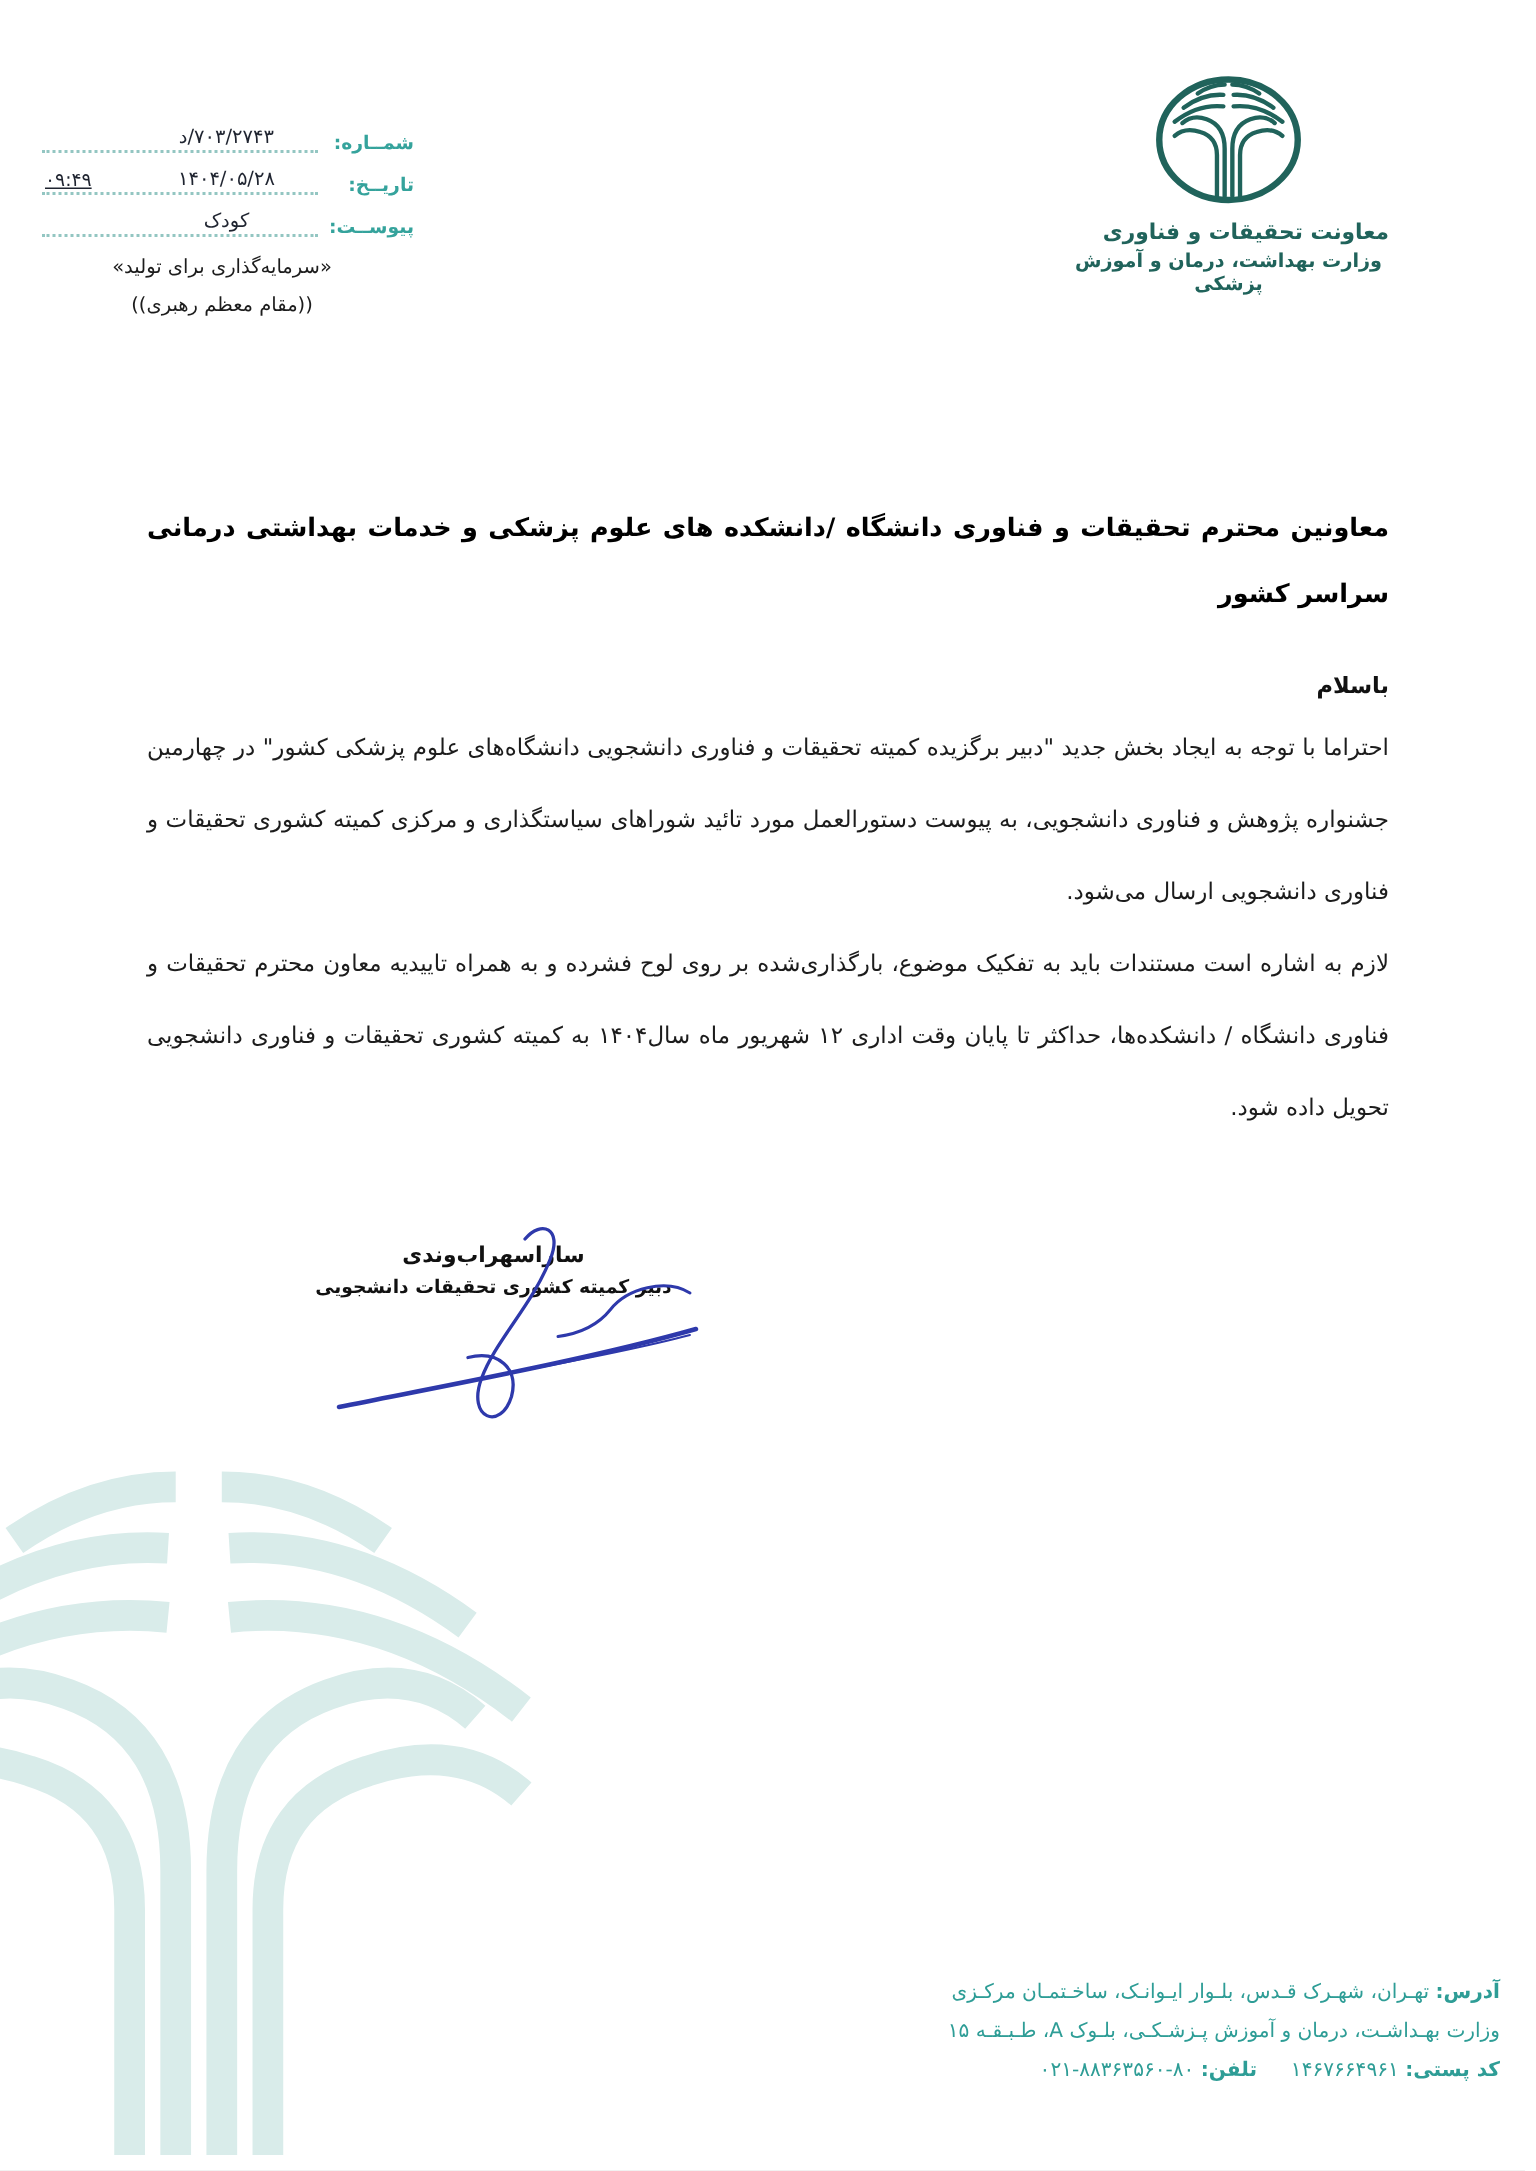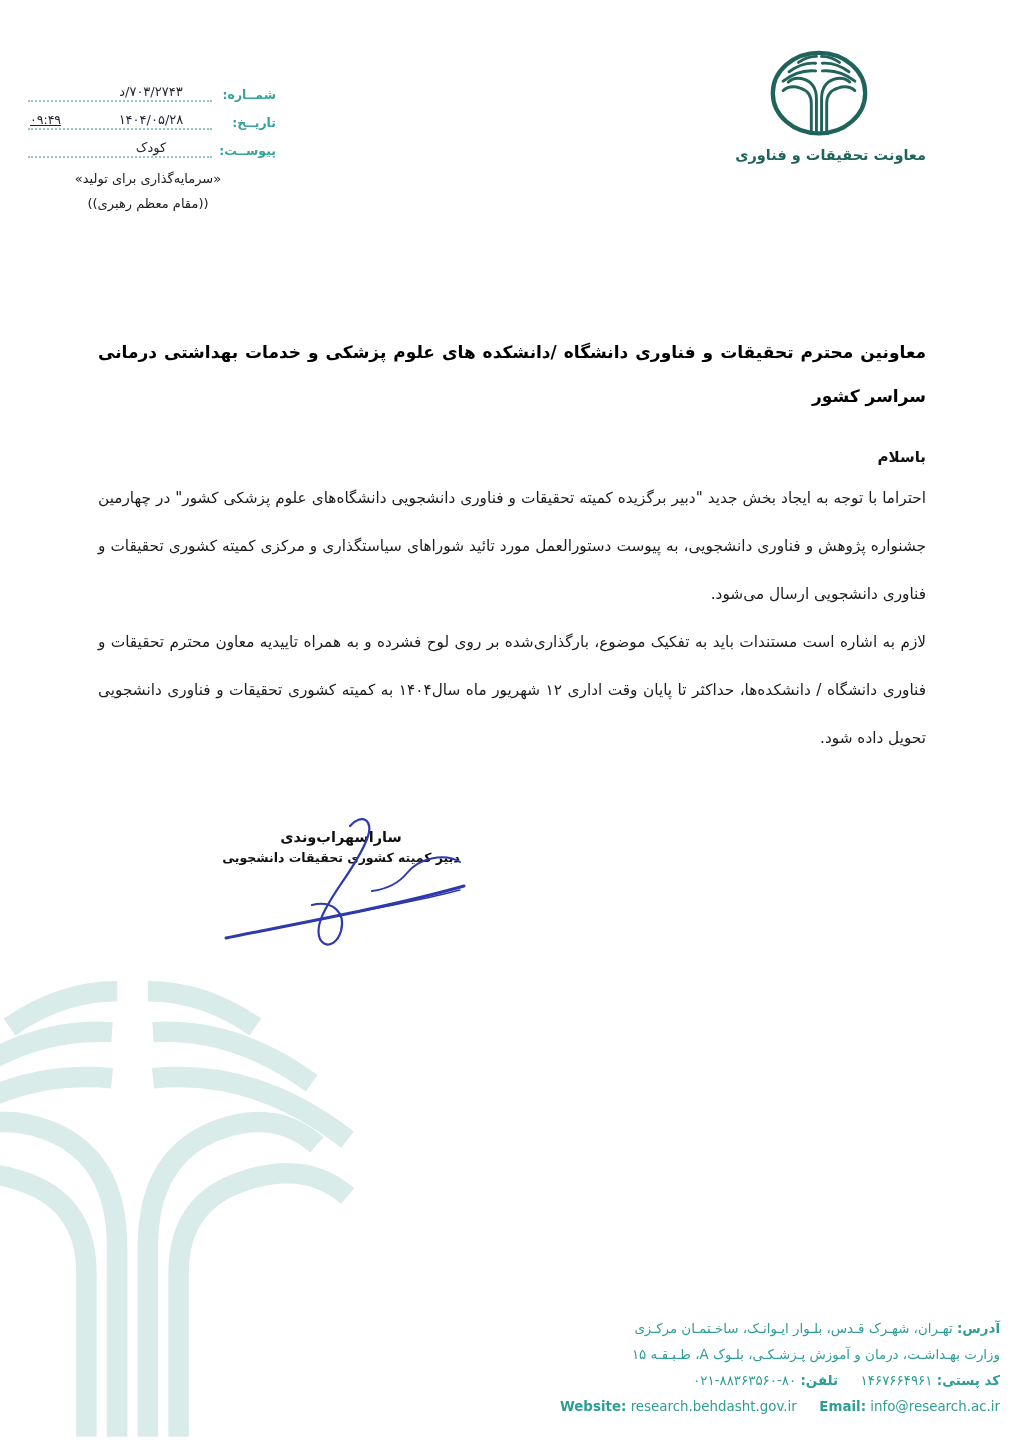--- a/index.html
+++ b/index.html
@@ -35,21 +35,21 @@
   .org-line2 { font-size:12.8px; font-weight:bold; margin-top:4px; }
 
   
   .body { position:absolute; top:330px; right:98px; left:98px; direction:rtl; z-index:2; }
   .recipient { font-size:17px; font-weight:bold; line-height:44px; text-align:justify; color:#000; }
   .salutation { font-size:15px; font-weight:bold; margin-top:30px; color:#111; }
   .para { font-size:15.3px; line-height:48px; text-align:justify; margin-top:8px; color:#1c1c1c; }
   .para + .para { margin-top:0; }
 
   
-  .sig { position:absolute; top:829px; left:208px; width:266px; text-align:center; direction:rtl; z-index:3; }
+  .sig { position:absolute; top:829px; left:196px; width:266px; text-align:center; direction:rtl; z-index:3; }
   .sig-name  { font-size:14.5px; font-weight:bold; color:#111; }
   .sig-title { font-size:12.5px; font-weight:bold; margin-top:5px; color:#111; }
   .sig-scribble { position:absolute; top:812px; left:220px; z-index:4; }
 
   
   .watermark { position:absolute; left:-185px; top:945px; z-index:0; }
 
   
   .footer { position:absolute; right:24px; top:1300px; width:490px; direction:rtl;
             text-align:right; color:#2e9d96; font-size:13.4px; line-height:26px; z-index:2;margin-top:16px; }
@@ -115,20 +115,21 @@
         <path d="M71,96 V64 Q71,50 84,46 Q96,42 104,49"></path>
         <path d="M20,38 Q38,24 58,26"></path>
         <path d="M27,27 Q42,16 58,17"></path>
         <path d="M38,16 Q48,9 59,9"></path>
         <path d="M104,38 Q86,24 66,26"></path>
         <path d="M97,27 Q82,16 66,17"></path>
         <path d="M86,16 Q76,9 65,9"></path>
       </g>
     </svg>
     <div class="org-line1">معاونت تحقیقات و فناوری</div>
+    <div class="org-line2">وزارت بهداشت، درمان و آموزش پزشکی</div>
   </div>
 
   <div class="body">
     <div class="recipient">معاونین محترم تحقیقات و فناوری دانشگاه /دانشکده های علوم پزشکی و خدمات بهداشتی درمانی سراسر کشور</div>
     <div class="salutation">باسلام</div>
     <p class="para">احتراما با توجه به ایجاد بخش جدید "دبیر برگزیده کمیته تحقیقات و فناوری دانشجویی دانشگاه‌های علوم پزشکی کشور"  در چهارمین جشنواره پژوهش و فناوری دانشجویی، به پیوست دستورالعمل مورد تائید شوراهای سیاستگذاری و مرکزی کمیته کشوری تحقیقات و فناوری دانشجویی ارسال می‌شود.</p>
     <p class="para">لازم به اشاره است مستندات باید به تفکیک موضوع، بارگذاری‌شده بر روی لوح فشرده و به همراه تاییدیه معاون محترم تحقیقات و فناوری دانشگاه / دانشکده‌ها، حداکثر تا پایان وقت اداری ۱۲ شهریور ماه سال۱۴۰۴ به کمیته کشوری تحقیقات و فناوری دانشجویی تحویل داده شود.</p>
   </div>
 
   <div class="sig">
@@ -150,22 +151,15 @@
       <span>تهـران، شهـرک قـدس، بلـوار ایـوانـک، ساخـتمـان مرکـزی</span>
     </div>
     <div>وزارت بهـداشـت، درمان و آموزش پـزشـکـی، بلـوک A، طـبـقـه ۱۵</div>
     <div>
       <span class="lbl">کد پستی:</span>
       <span class="num">۱۴۶۷۶۶۴۹۶۱</span>
       <span class="gap"></span>
       <span class="lbl">تلفن:</span>
       <span class="num">۰۲۱-۸۸۳۶۳۵۶۰-۸۰</span>
     </div>
-    <div class="footer-en">
-      <span class="lbl">Website:</span>
-      <span>research.behdasht.gov.ir</span>
-      <span class="gap"></span>
-      <span class="lbl">Email:</span>
-      <span>info@research.ac.ir</span>
-    </div>
   </div>
 
 </div>
 
 </body></html>

